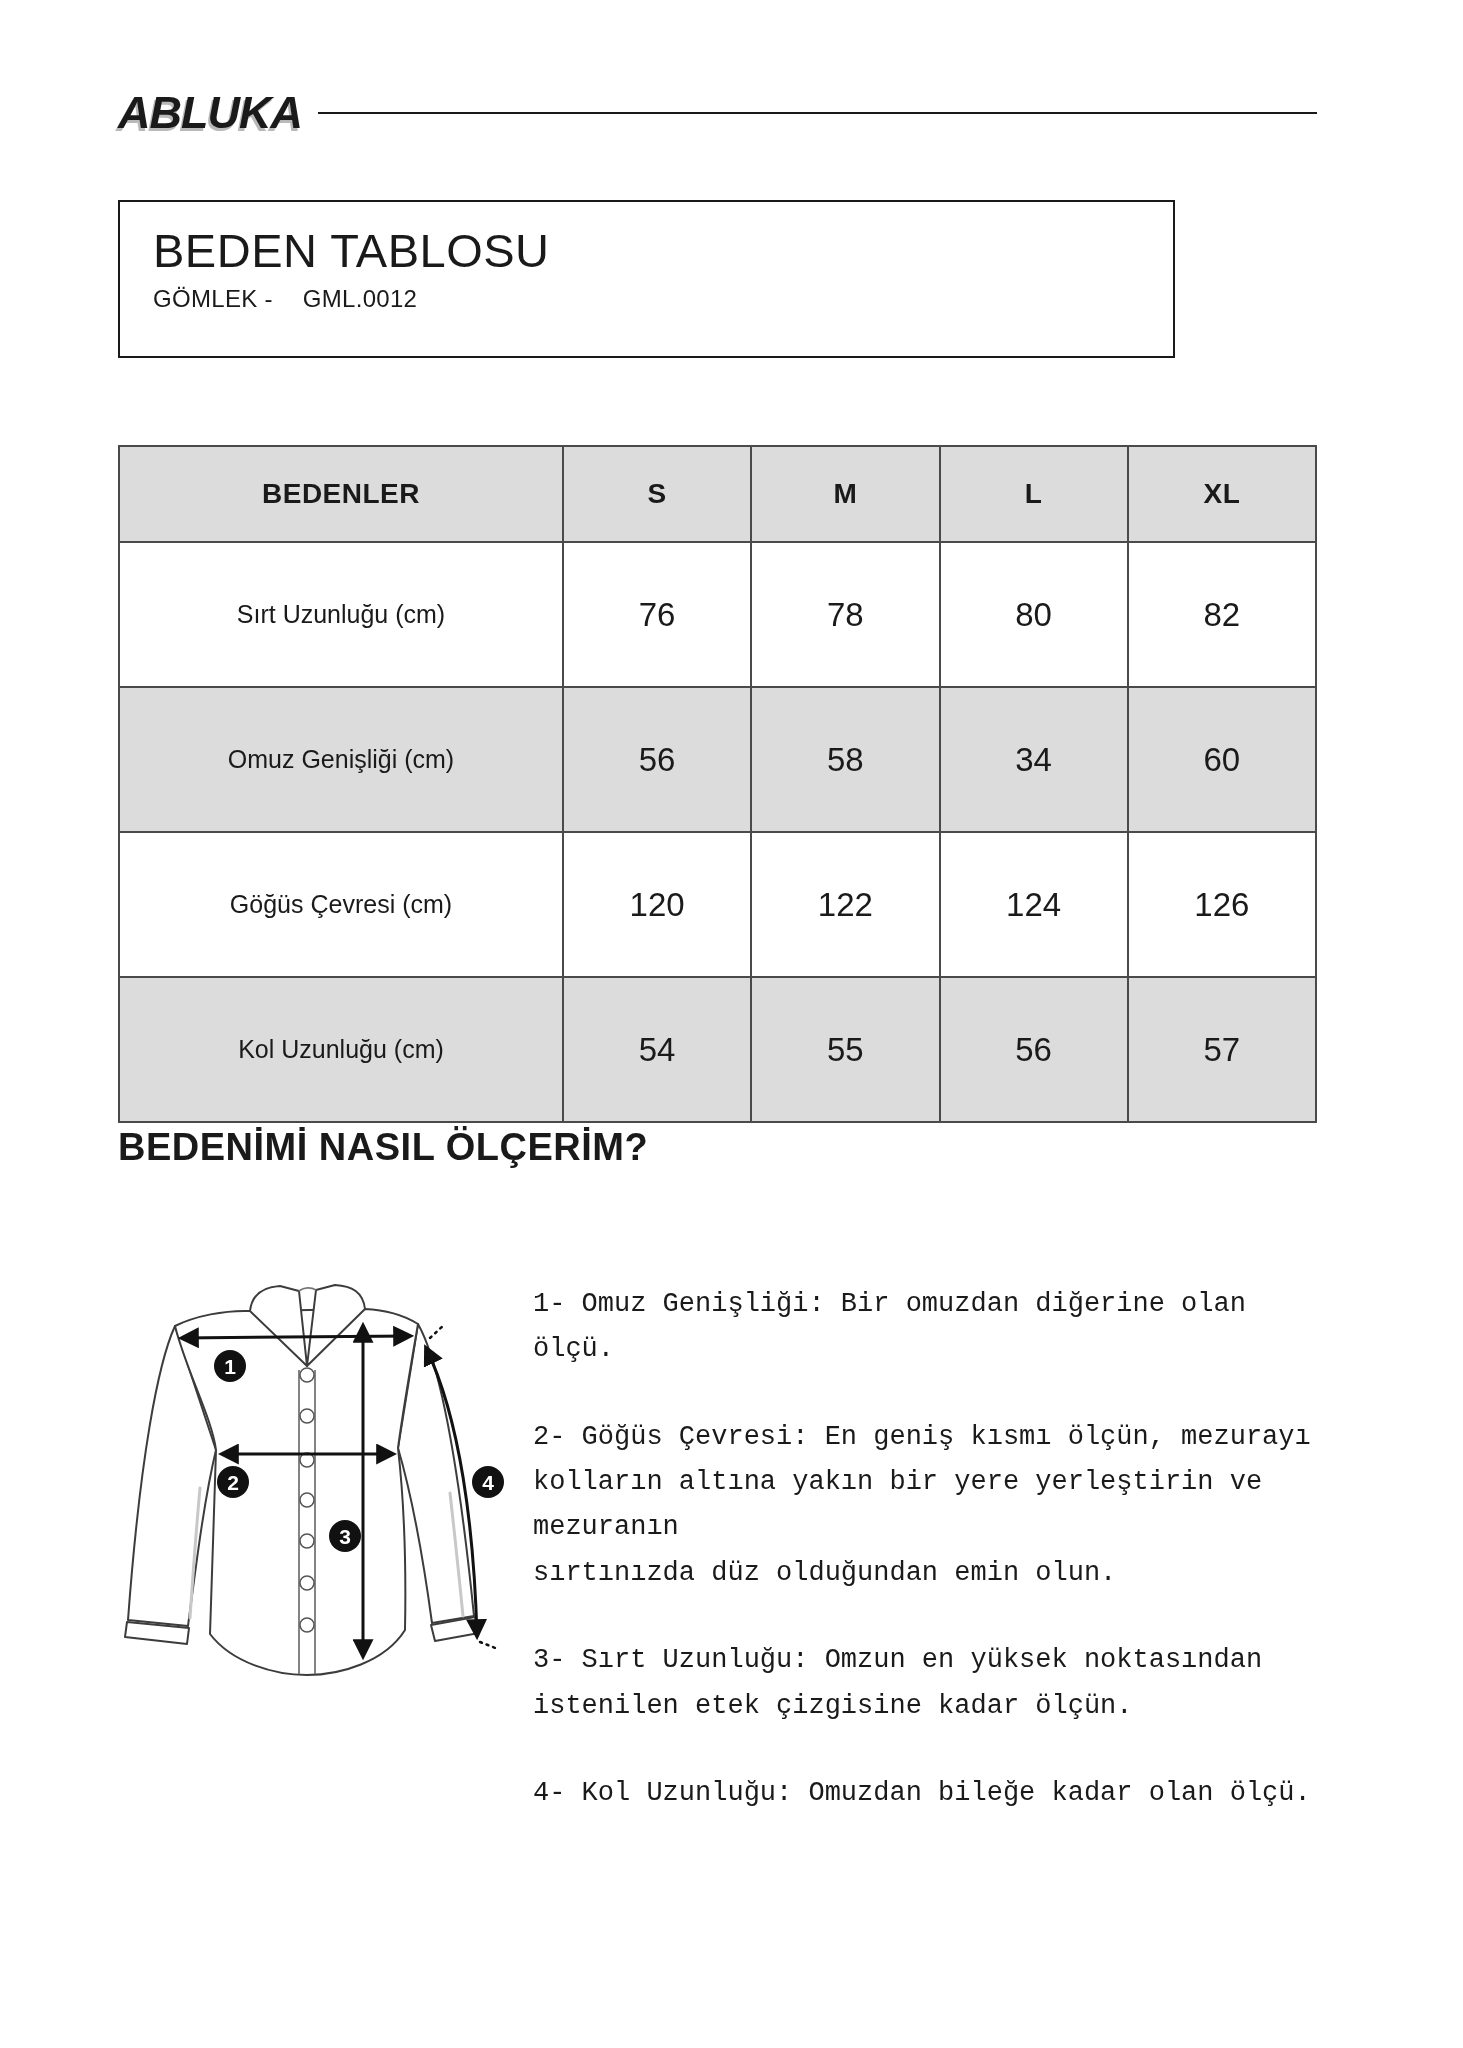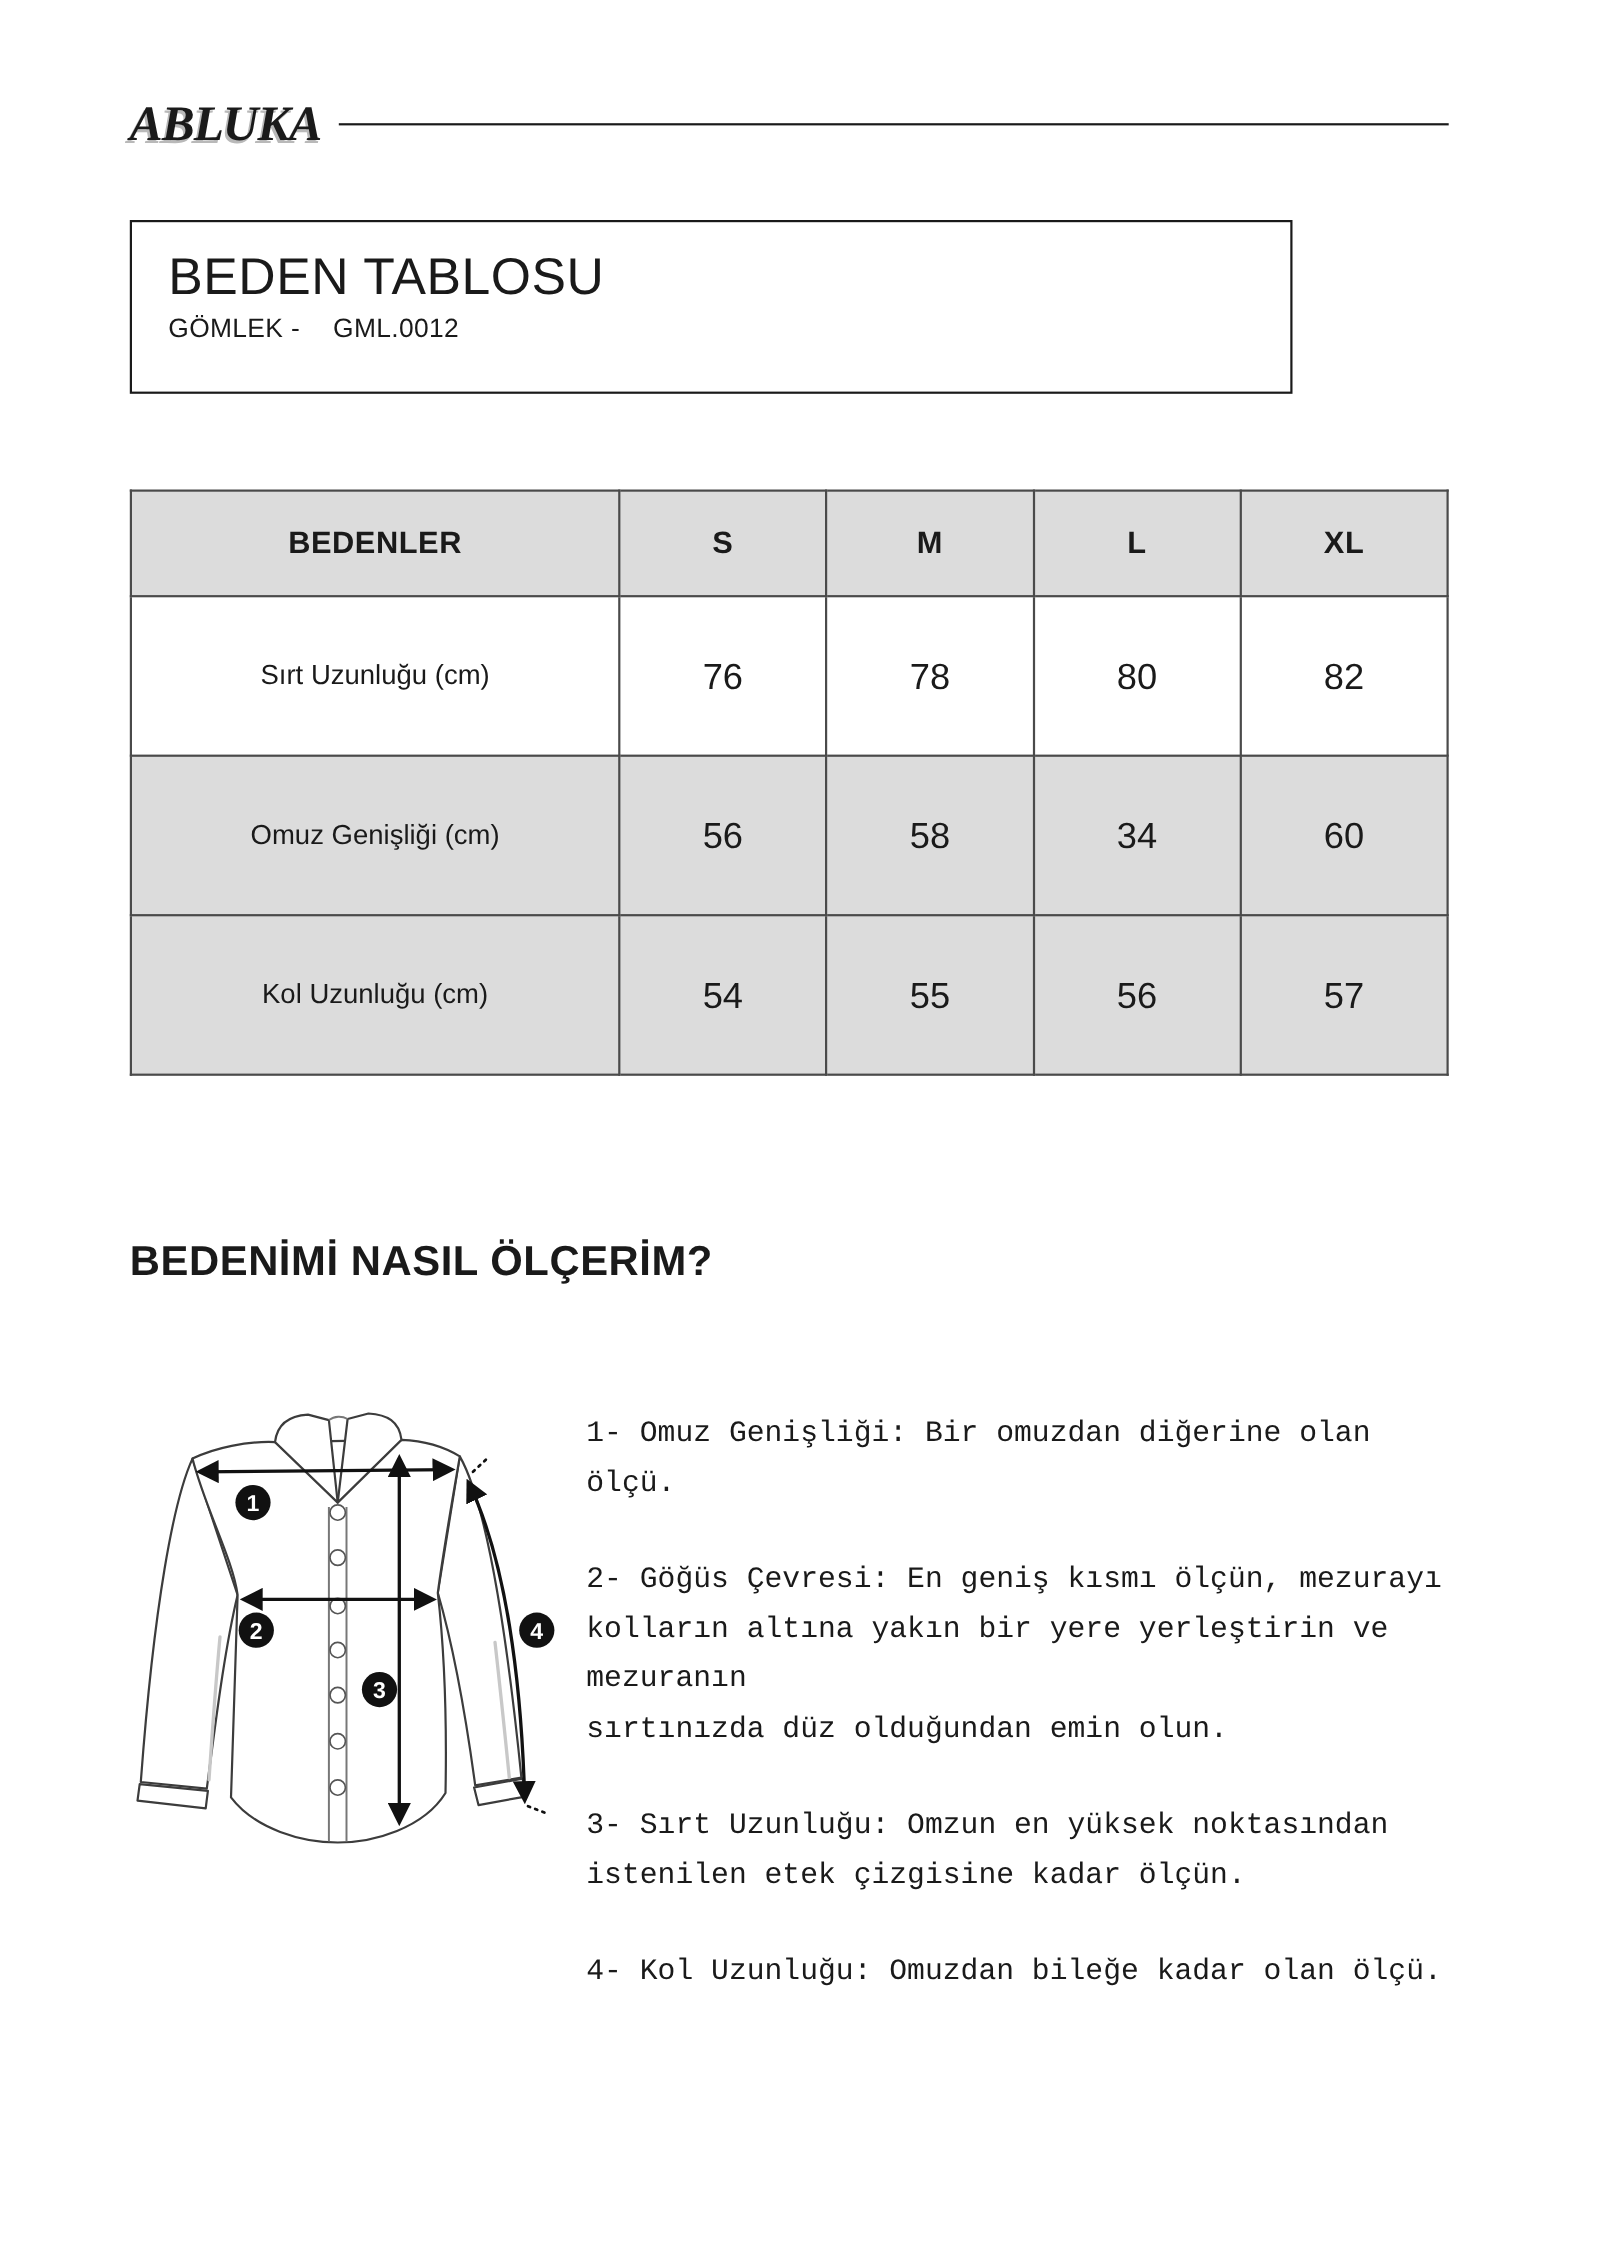--- a/index.html
+++ b/index.html
@@ -1,20 +1,20 @@
 <!DOCTYPE html>
 <html style="--page-bg: #ffffff; --ink: #1a1a1a; --table-border: #4a4a4a; --cell-gray: #dcdcdc; --cell-white: #ffffff; --line-art: #3c3c3c; --badge-bg: #111111; --badge-text: #ffffff;"><head>
 <meta charset="utf-8">
 <style>
   html,body{margin:0;padding:0;background:#ffffff;}
   .page{position:relative;width:1463px;height:2048px;background:var(--page-bg,#ffffff);
         font-family:"Liberation Sans",sans-serif;color:var(--ink,#1a1a1a);overflow:hidden;}
 
   
-  .brand-row{position:absolute;left:118px;top:90px;width:1199px;display:flex;align-items:center;font-family:Liberation Serif, serif;}
+  .brand-row{position:absolute;left:118px;top:90px;width:1199px;display:flex;align-items:center;}
   .logo{font-size:45px;font-weight:900;font-style:italic;letter-spacing:-1px;line-height:1;
         white-space:nowrap;text-shadow:-2px 3px 0 #b9b9b9;}
   .rule{flex:1;height:2px;background:#1a1a1a;margin-left:16px;}
 
   
   .title-box{position:absolute;left:118px;top:200px;width:1057px;height:158px;
              border:2px solid #1a1a1a;box-sizing:border-box;padding:24px 0 0 33px;}
   .title-box h1{margin:0;font-size:47px;font-weight:500;letter-spacing:.5px;line-height:1.08;}
   .subtitle{margin-top:8px;font-size:24px;letter-spacing:.3px;}
   .subtitle .code{margin-left:30px;}
@@ -91,20 +91,27 @@
         <td class="val">80</td>
         <td class="val">82</td>
       </tr>
       <tr class="gray">
         <td class="lbl">Omuz Genişliği (cm)</td>
         <td class="val">56</td>
         <td class="val">58</td>
         <td class="val">34</td>
         <td class="val">60</td>
       </tr>
+      <tr>
+        <td class="lbl">Göğüs Çevresi (cm)</td>
+        <td class="val">120</td>
+        <td class="val">122</td>
+        <td class="val">124</td>
+        <td class="val">126</td>
+      </tr>
       <tr class="gray">
         <td class="lbl">Kol Uzunluğu (cm)</td>
         <td class="val">54</td>
         <td class="val">55</td>
         <td class="val">56</td>
         <td class="val">57</td>
       </tr>
     </tbody>
   </table>
 

